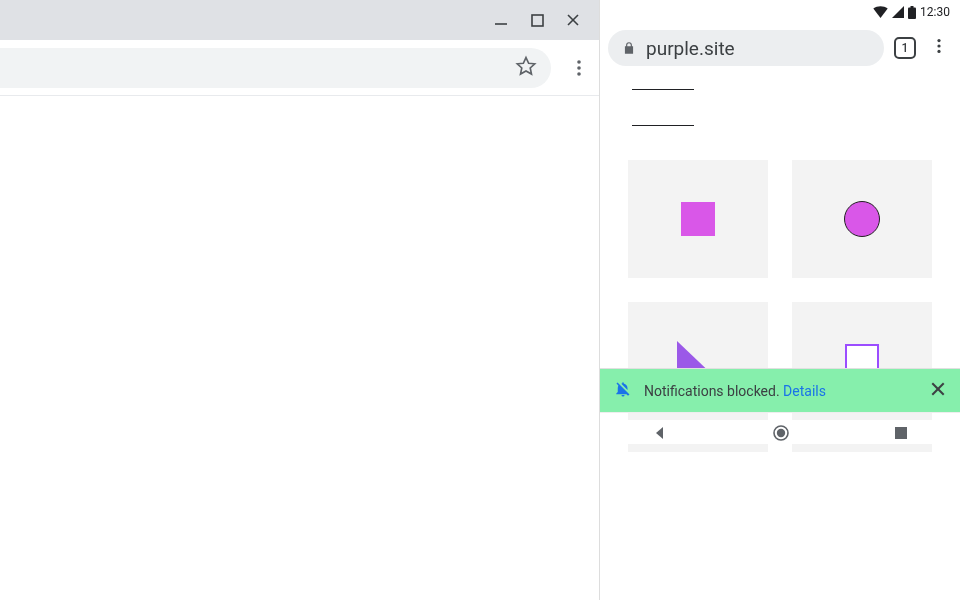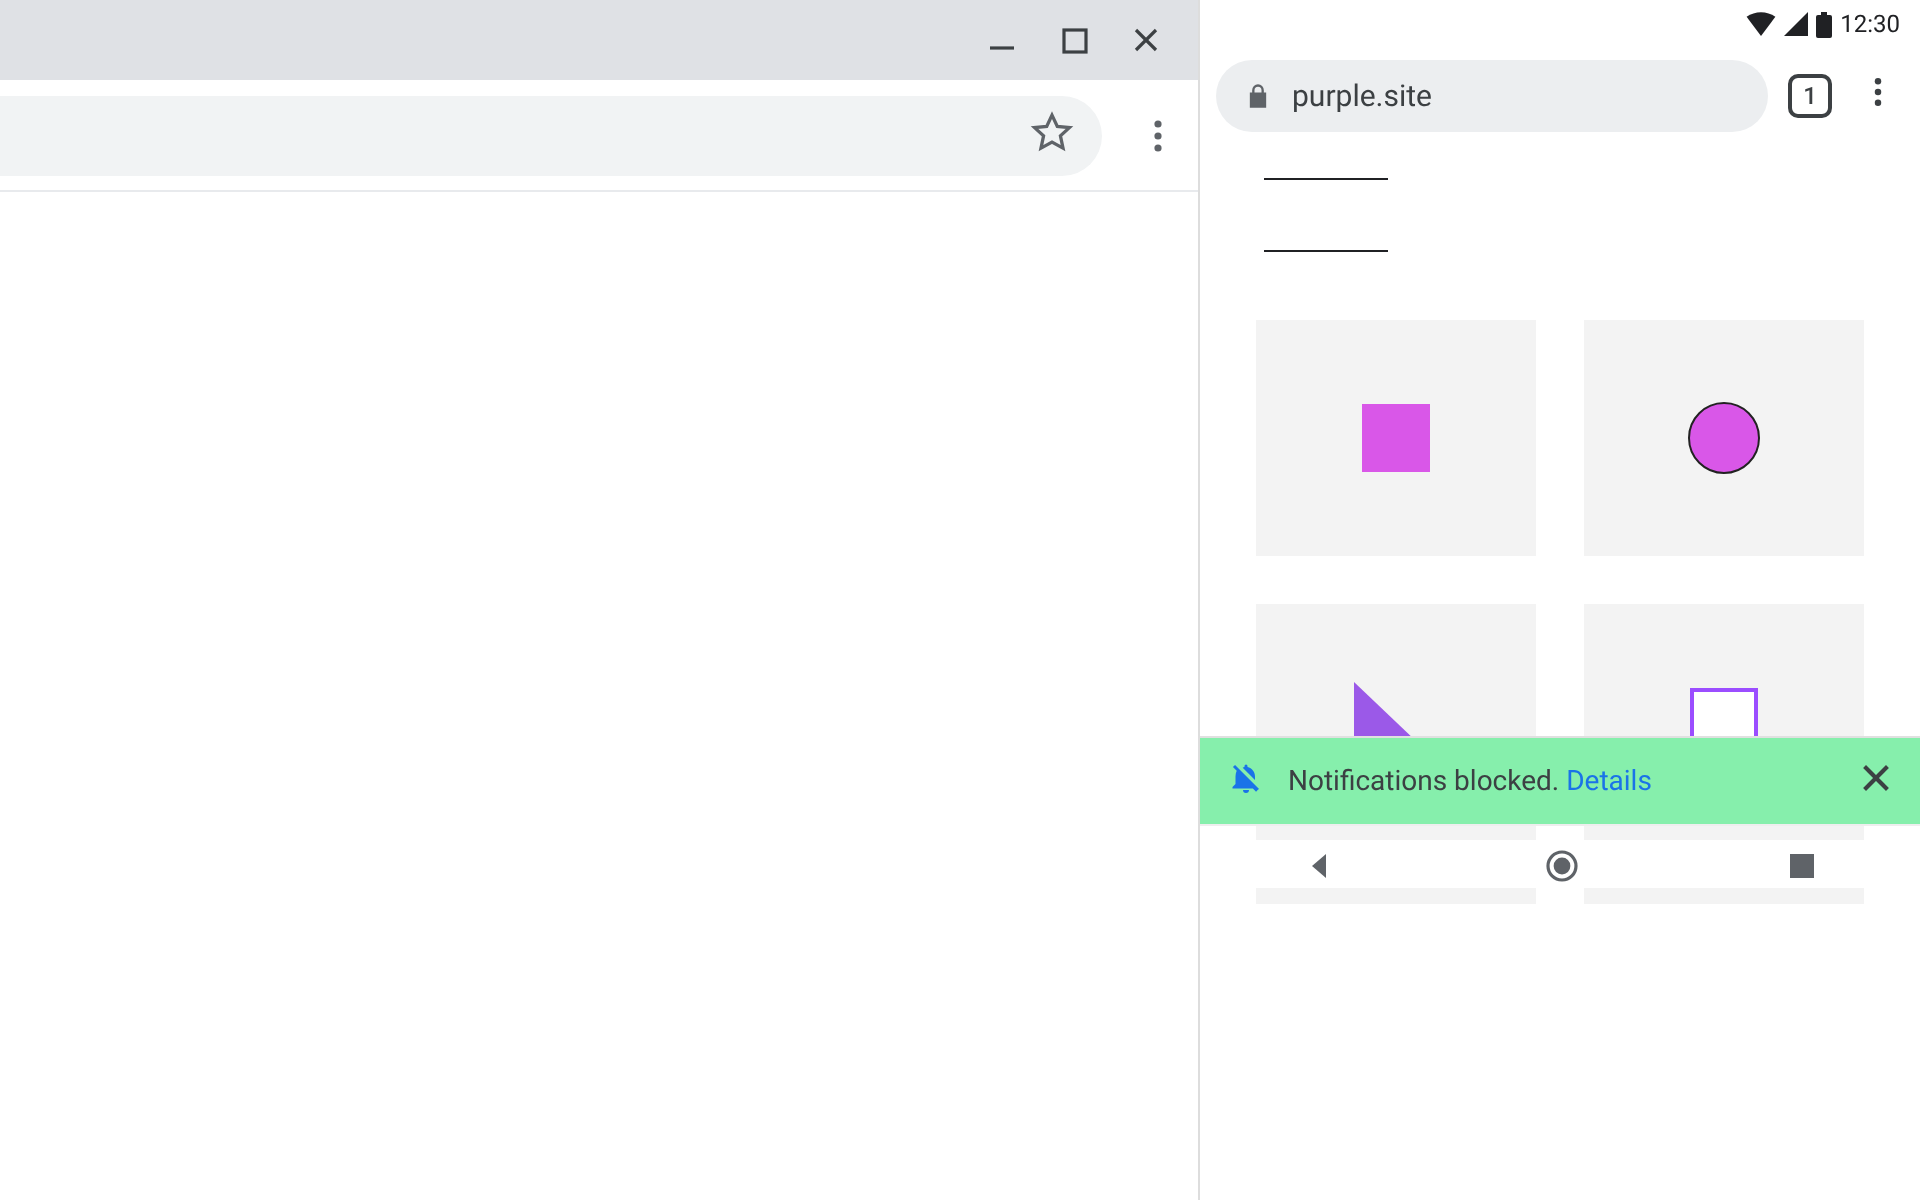--- a/index.html
+++ b/index.html
@@ -15,21 +15,21 @@
   .omnibox { flex: 1; height: 40px; margin: 0 8px 0 0; background: #f1f3f4; border-top-right-radius: 20px; border-bottom-right-radius: 20px; display: flex; align-items: center; justify-content: flex-end; padding-right: 14px; }
   .star { color: #5f6368; }
   .kebab { width: 40px; display: flex; align-items: center; justify-content: center; color: #5f6368; }
   .left-content { flex: 1; background: #fff; }
 
   
   .right-pane { width: 360px; height: 452px; display: flex; flex-direction: column; background: #fff; position: relative; }
   .statusbar { height: 24px; display: flex; justify-content: flex-end; align-items: center; gap: 4px; padding: 0 10px; font-size: 12px; color: #202124; }
   .statusbar svg { display: block; }
   .topbar { height: 48px; display: flex; align-items: center; padding: 0 8px; gap: 10px; }
-  .android-omnibox { flex: 1; height: 36px; background: #eceef0; border-radius: 18px; display: flex; align-items: center; padding: 0 14px; gap: 10px; color: #3c4043; font-size: 15px; }
+  .android-omnibox { flex: 1; height: 36px; background: #eceef0; border-radius: 18px; display: flex; align-items: center; padding: 0 14px; gap: 10px; color: #3c4043; font-size: 19px; }
   .tabcount { width: 22px; height: 22px; border: 2px solid #3c4043; border-radius: 5px; display: flex; align-items: center; justify-content: center; font-size: 12px; font-weight: 500; color: #3c4043; }
   .android-kebab { color: #3c4043; padding: 4px; }
 
   .page { flex: 1; overflow: hidden; padding: 6px 28px 0 28px; }
   .underline-row { height: 20px; display:flex; gap:22px; padding-left:4px; }
   .underline { width: 62px; height: 12px; border-bottom: 1px solid #202124; }
 
   .grid { margin-top: 26px; display: grid; grid-template-columns: 1fr 1fr; gap: 24px 24px; }
   .tile { background: #f3f3f3; height: 118px; display: flex; align-items: center; justify-content: center; }
   .tile.short { height: 90px; }

